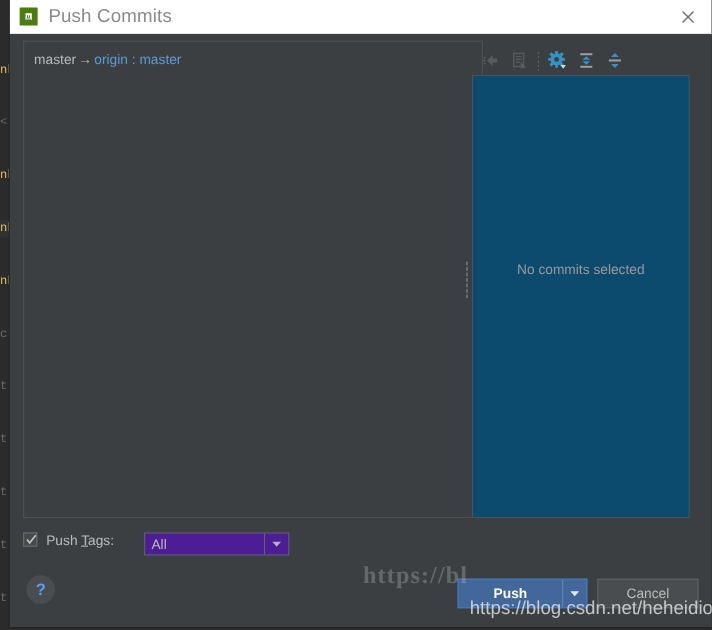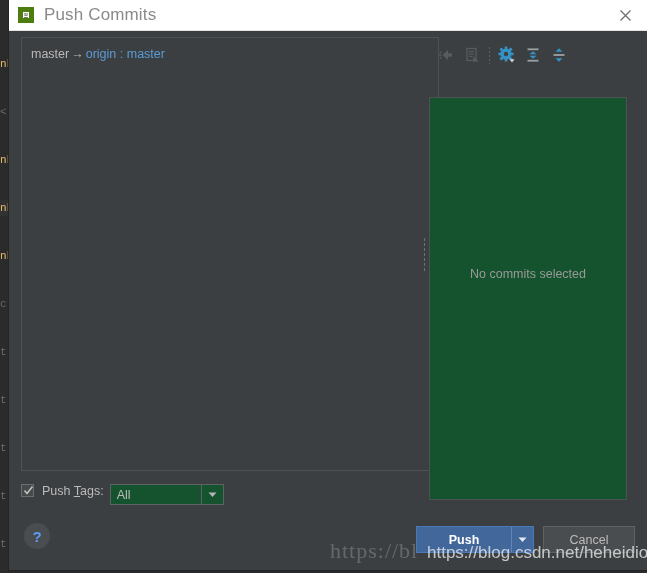--- a/index.html
+++ b/index.html
@@ -188,27 +188,26 @@
     background-size: 3px 5px;
     background-repeat: repeat-y;
   }
 
   .details-panel {
     position: absolute;
     left: 420px;
     top: 37px;
     width: 198px;
     height: 403px;
-    background: #14532d;
+    background: #0c4a6e;
     border: 1px solid #4e5254;
     box-sizing: border-box;
     display: flex;
     align-items: center;
     justify-content: center;
-    margin-top: 29px;
   }
   .details-empty {
     color: #9a9a9a;
     font-size: 12.5px;
     margin-top: -50px;
   }
 
   
   .options-row {
     position: absolute;
@@ -229,25 +228,25 @@
   }
   .checkbox svg { position: absolute; left: 1px; top: 0px; }
   .opt-label {
     margin-left: 8px;
     color: #bbbbbb;
     font-size: 12.5px;
     white-space: nowrap;
   }
   .opt-label u { text-decoration: underline; }
   .combo {
-    margin-left: 6px;
-    width: 114px;
+    margin-left: 27px;
+    width: 132px;
     height: 21px;
     border: 1px solid #5e6264;
-    background: #14532d;
+    background: #4c1d95;
     box-sizing: border-box;
     display: flex;
     align-items: center;
     cursor: default;
   }
   .combo-value {
     flex: 1 1 auto;
     padding-left: 6px;
     color: #bbbbbb;
     font-size: 12.5px;
@@ -329,27 +328,28 @@
     align-items: center;
     justify-content: center;
     cursor: pointer;
     font-family: "Liberation Sans", sans-serif;
   }
 
   
   .watermark-serif {
     position: absolute;
     left: 330px;
-    top: 538px;
+    top: 510px;
     font-family: "Liberation Serif", serif;
     font-size: 22px;
     color: rgba(200,200,200,0.30);
     white-space: nowrap;
     letter-spacing: 1px;
     pointer-events: none;
+    font-weight: bold;
   }
   .watermark-bold {
     position: absolute;
     left: 427px;
     top: 543px;
     font-family: "Liberation Sans", sans-serif;
     font-size: 17px;
     color: rgba(235,235,235,0.78);
     white-space: nowrap;
     pointer-events: none;

